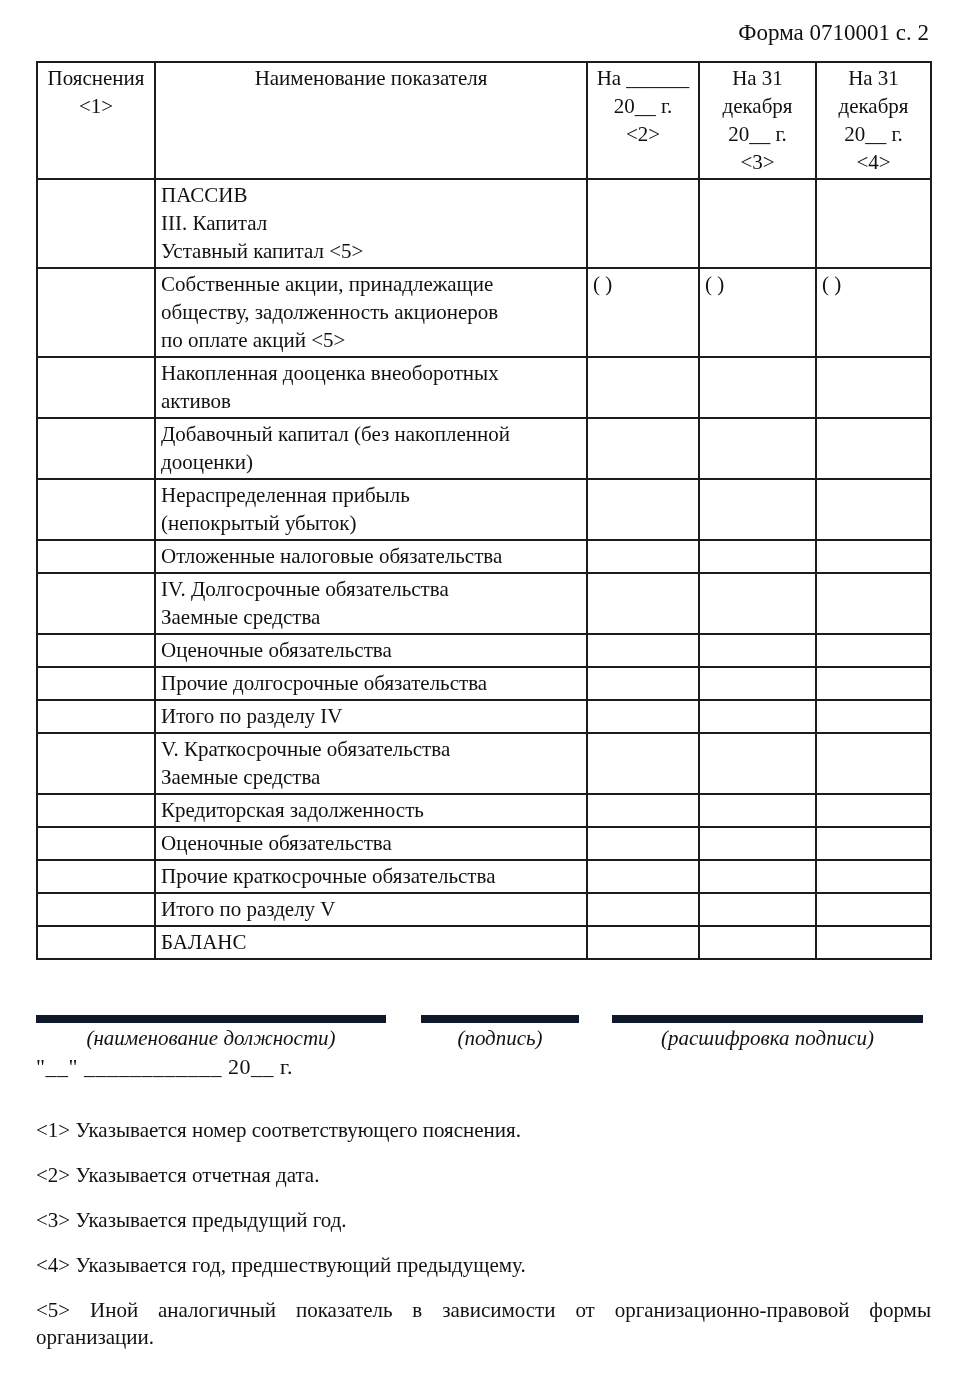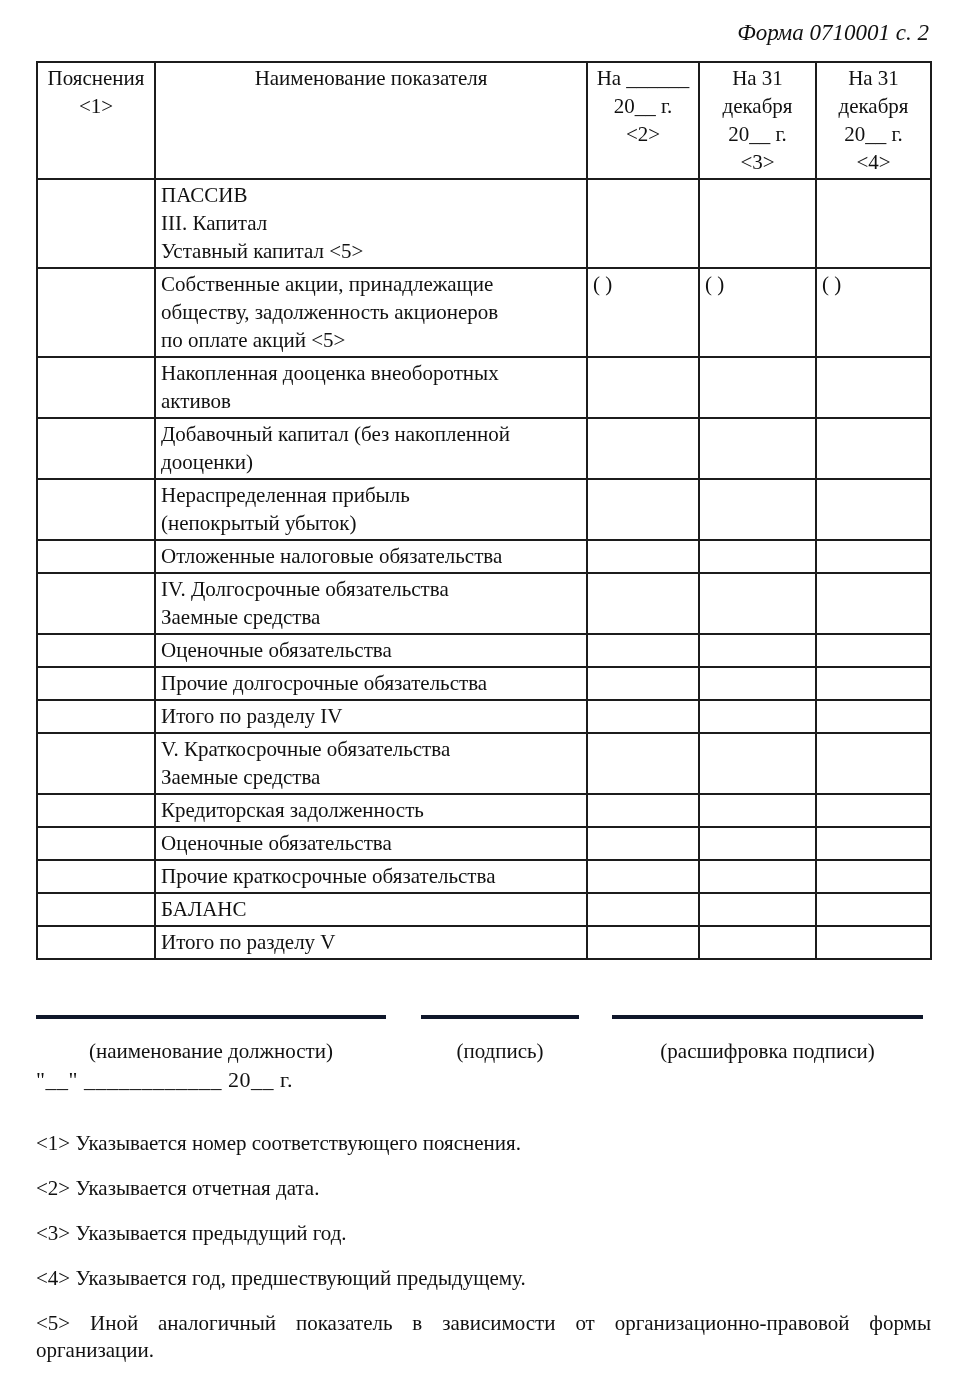--- a/index.html
+++ b/index.html
@@ -9,21 +9,20 @@
     height: 1386px;
     font-family: "Liberation Serif", "DejaVu Serif", serif;
     color: #111111;
     position: relative;
     overflow: hidden;
   }
   .page { padding: 20px 30px 0 36px; }
 
   .form-header {
     text-align: right;
-    font-style: italic;
     font-size: 23px;
     line-height: 26px;
     padding-right: 2px;
   }
 
   table.balance {
     border-collapse: collapse;
     width: 894px;
     margin-top: 15px;
     table-layout: fixed;
@@ -43,24 +42,25 @@
   td.lbl { text-align: left; }
   td.val { text-align: left; }
   td.expl { }
 
   .sig-row {
     display: flex;
     margin-top: 55px;
     font-size: 21px;
   }
   .sig-block {
-    border-top: 4px solid #0f172a;
+    border-top: 8px solid #0f172a;
     text-align: center;
-    padding-top: 19px;
+    padding-top: 2px;
     line-height: 27px;
+    font-style: italic;
   }
   .sig-block.pos   { width: 350px; }
   .sig-block.sign  { width: 158px; margin-left: 35px; }
   .sig-block.trans { width: 311px; margin-left: 33px; }
 
   .date-line {
     font-size: 22px;
     line-height: 28px;
     margin-top: 1px;
     letter-spacing: 0.5px;
@@ -210,28 +210,28 @@
       </tr>
       <tr>
         <td class="expl"></td>
         <td class="lbl">Прочие краткосрочные обязательства</td>
         <td class="val"></td>
         <td class="val"></td>
         <td class="val"></td>
       </tr>
       <tr>
         <td class="expl"></td>
+        <td class="lbl">Итого по разделу V</td>
+        <td class="val"></td>
+        <td class="val"></td>
+        <td class="val"></td>
+      </tr>
+      <tr>
+        <td class="expl"></td>
         <td class="lbl">БАЛАНС</td>
-        <td class="val"></td>
-        <td class="val"></td>
-        <td class="val"></td>
-      </tr>
-      <tr>
-        <td class="expl"></td>
-        <td class="lbl">Итого по разделу V</td>
         <td class="val"></td>
         <td class="val"></td>
         <td class="val"></td>
       </tr>
     </tbody>
   </table>
 
   <div class="sig-row">
     <div class="sig-block pos">
       <span>(наименование должности)</span>

